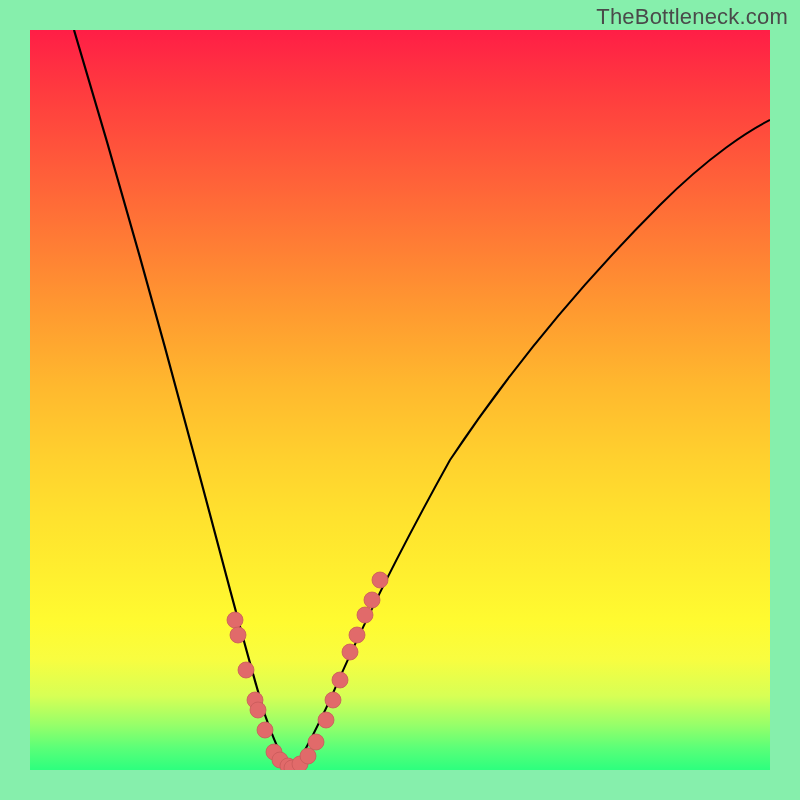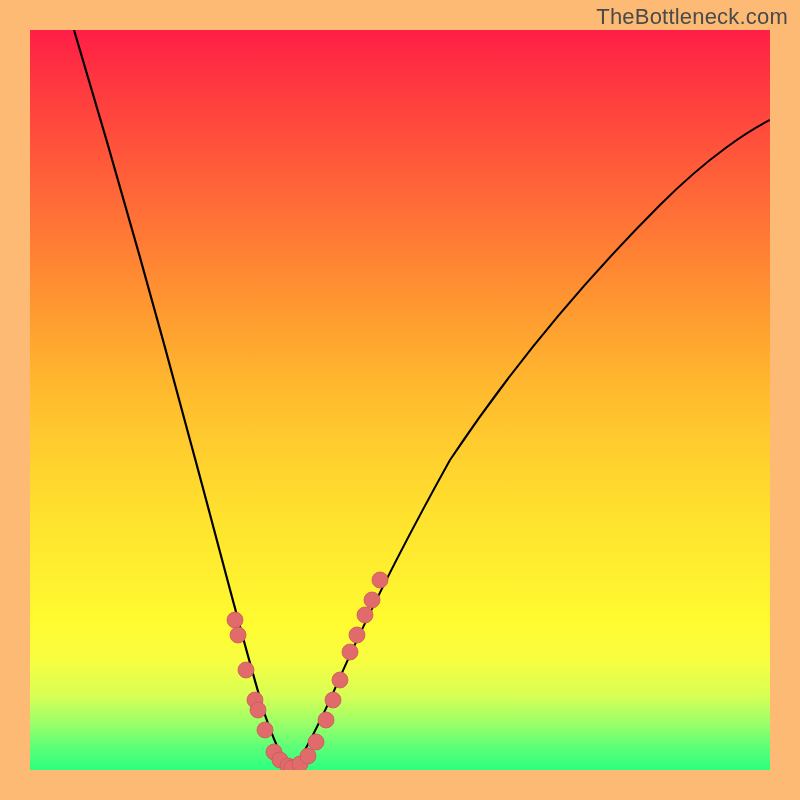--- a/index.html
+++ b/index.html
@@ -10,21 +10,21 @@
     background: #000;
     overflow: hidden;
     font-family: Arial, Helvetica, sans-serif;
   }
   .frame {
     position: absolute;
     top: 0;
     left: 0;
     width: 800px;
     height: 800px;
-    background: #fdba74;
+    background: #86efac;
   }
   .plot-area {
     position: absolute;
     top: 30px;
     left: 30px;
     width: 740px;
     height: 740px;
     overflow: hidden;
   }
   .gradient {

